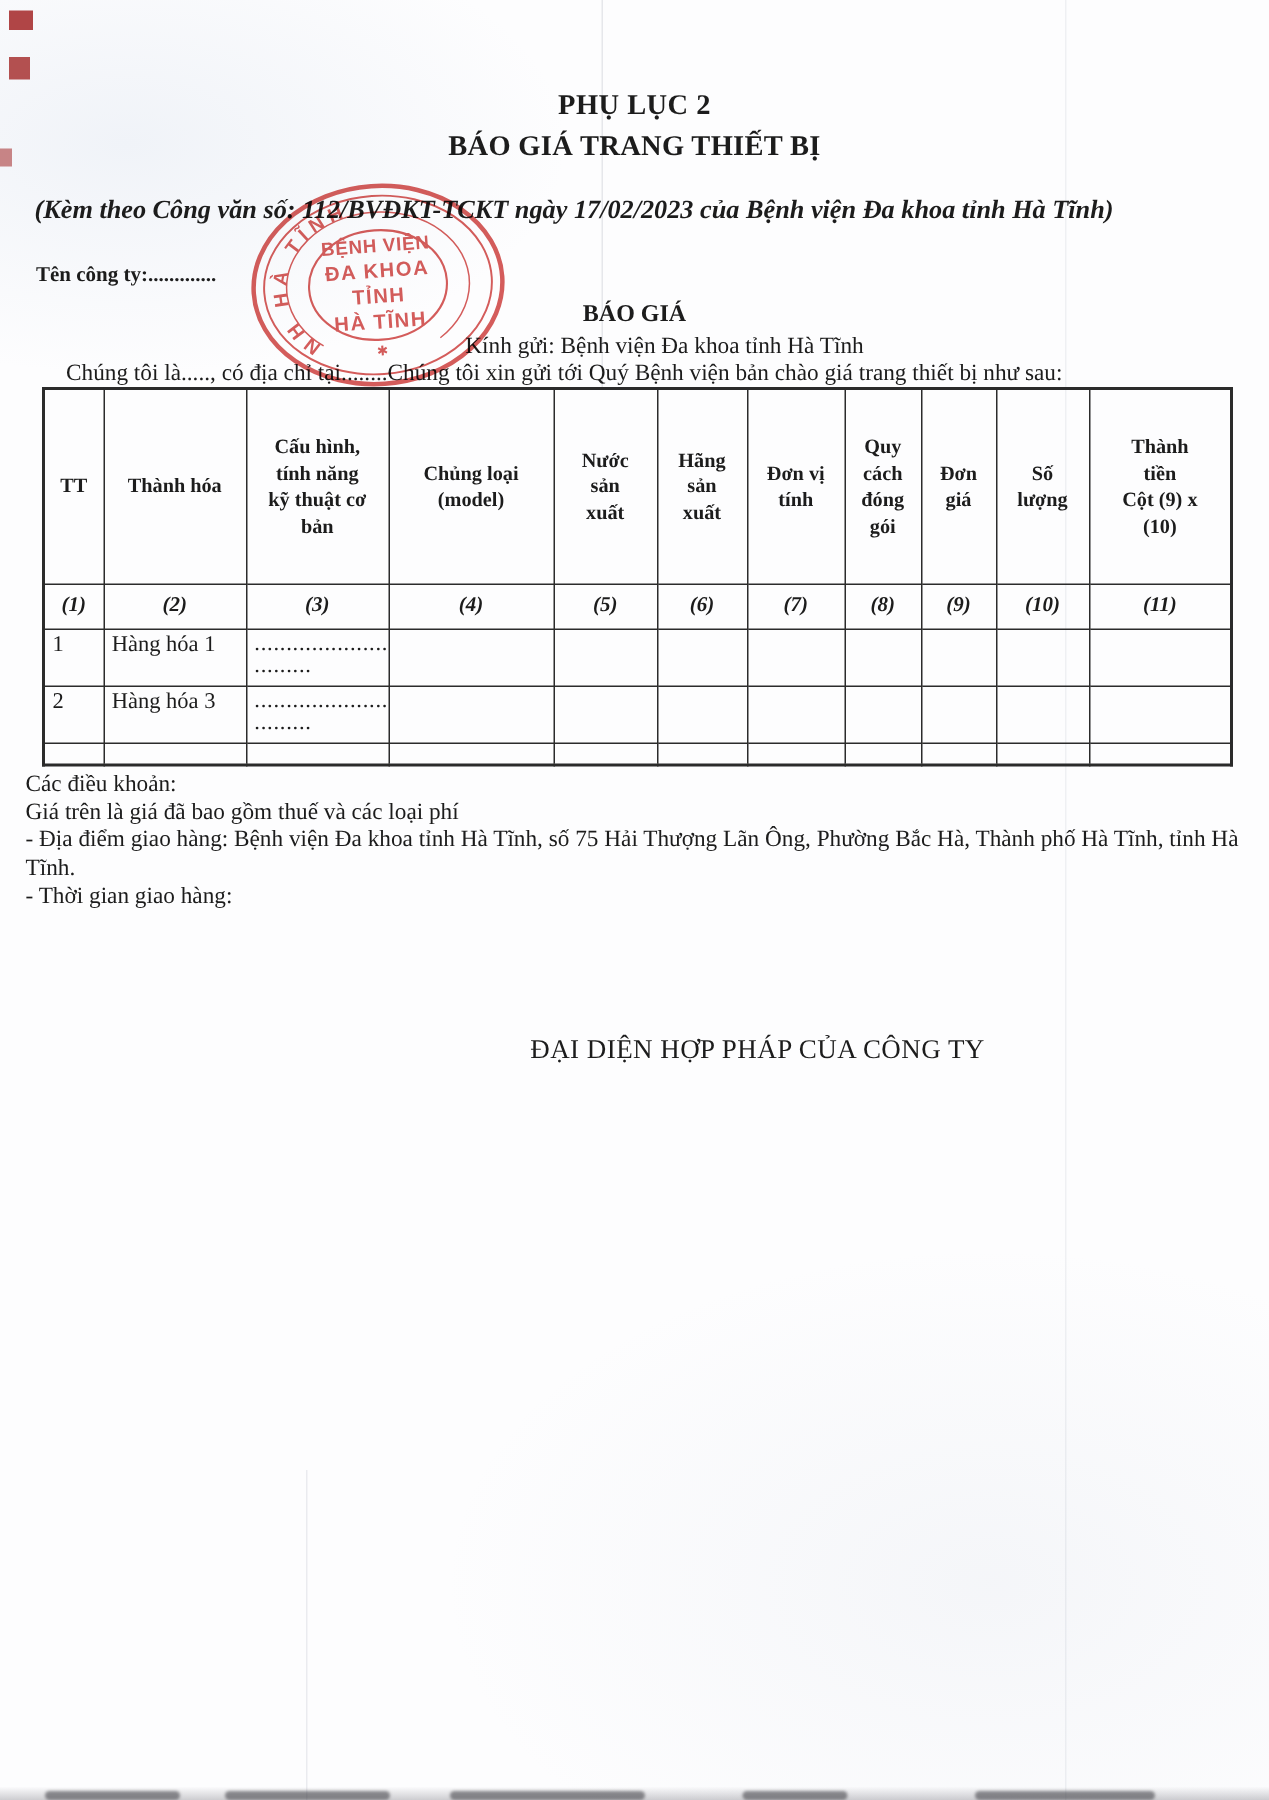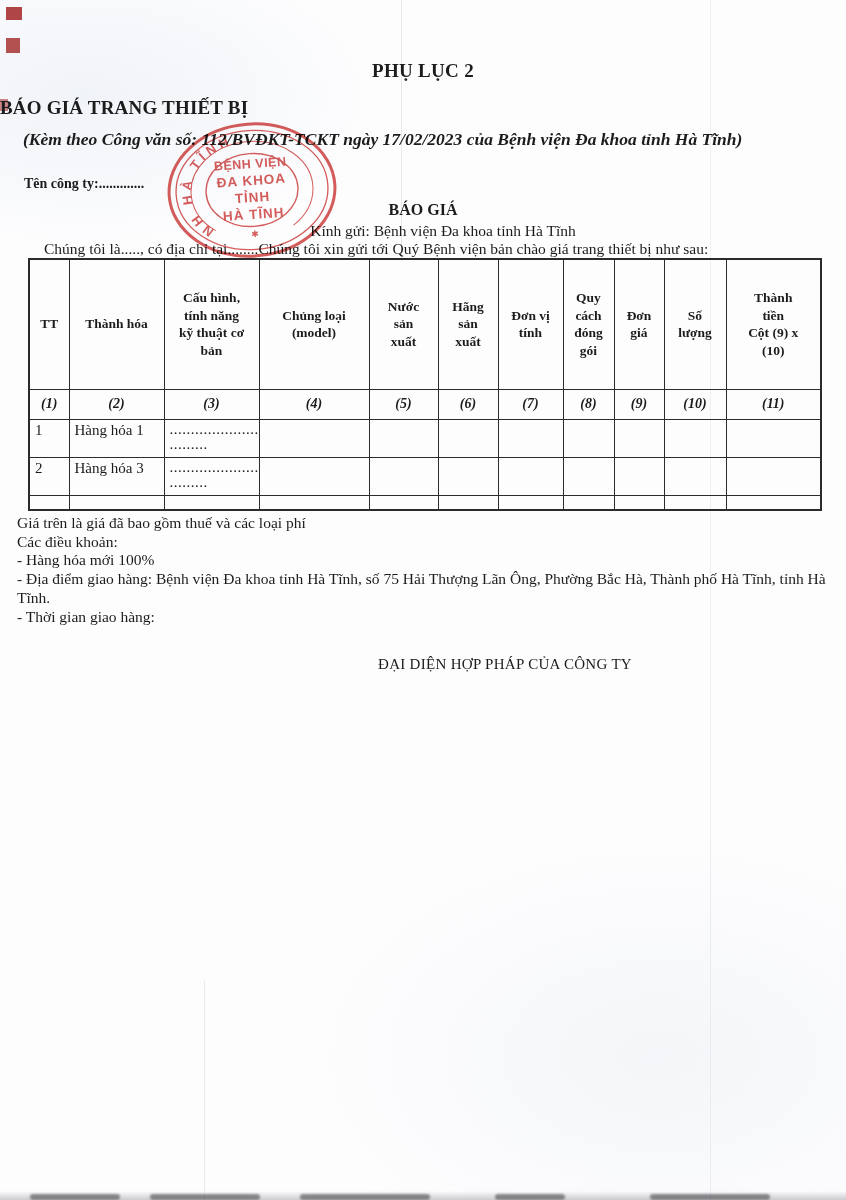--- a/index.html
+++ b/index.html
@@ -25,21 +25,21 @@
   .mark{position:absolute;background:#a32626;}
   .mark.m1{left:6px;top:7px;width:16px;height:13px;opacity:.85;}
   .mark.m2{left:6px;top:38px;width:14px;height:15px;opacity:.8;}
   .mark.m3{left:0;top:99px;width:8px;height:12px;opacity:.55;}
   .bottom-band{position:absolute;left:0;right:0;bottom:0;height:9px;
     background:linear-gradient(to bottom, rgba(130,130,138,0), rgba(115,115,124,.35));}
   .blob{position:absolute;bottom:0;height:6px;border-radius:3px;background:rgba(58,58,64,.55);filter:blur(1px);}
 
   
   .t1{position:absolute;top:60px;left:0;width:100%;text-align:center;font-weight:bold;font-size:19px;letter-spacing:.3px;}
-  .t2{position:absolute;top:97px;left:0;width:100%;font-weight:bold;font-size:19px;letter-spacing:.2px;}
+  .t2{position:absolute;top:87px;left:0;width:100%;text-align:center;font-weight:bold;font-size:19px;letter-spacing:.2px;}
   .subtitle{position:absolute;top:127px;left:23px;width:800px;text-align:left;
     font-weight:bold;font-style:italic;font-size:17.5px;line-height:25px;}
   .company{position:absolute;top:176px;left:24px;font-weight:bold;font-size:14px;}
   .quote-h{position:absolute;top:201px;left:0;width:100%;text-align:center;font-weight:bold;font-size:16px;}
   .salutation{position:absolute;top:222px;left:0;width:100%;text-align:center;font-size:15.5px;margin-left:20px;}
   .intro{position:absolute;top:240px;left:20px;width:804px;font-size:15.5px;text-indent:24px;}
 
   
   .stamp{position:absolute;left:166px;top:120px;width:172px;height:140px;
     opacity:.86;mix-blend-mode:multiply;overflow:visible;}
@@ -61,22 +61,22 @@
   tr.numrow{height:30px;}
   tr.numrow td{font-style:italic;font-weight:bold;font-size:14px;text-align:center;vertical-align:middle;}
   tr.body-row td{font-size:15px;vertical-align:top;padding:2px 5px;white-space:pre-line;}
   tr.r1,tr.r2{height:38px;}
   tr.r3{height:15px;}
   td.tt{padding-left:9px;}
   td.dots{font-size:12.5px;letter-spacing:.5px;line-height:15px;padding-top:5px;}
 
   
   .notes{position:absolute;top:514px;left:17px;width:818px;font-size:15.5px;line-height:18.7px;}
-  .sig{position:absolute;top:656px;left:505px;transform:translateX(-50%);
-    font-size:15px;white-space:nowrap;letter-spacing:.3px;}
+  .sig{position:absolute;top:689px;left:505px;transform:translateX(-50%);
+    font-size:18px;white-space:nowrap;letter-spacing:.3px;}
 </style>
 </head>
 <body>
 
 <div class="page">
 
   <div class="fold a"></div>
   <div class="fold b"></div>
   <div class="fold c"></div>
   <div class="mark m1"></div>
@@ -202,23 +202,22 @@
       <td></td>
       <td></td>
       <td></td>
       <td></td>
       <td></td>
     </tr>
   </tbody>
     </table>
 
   <div class="notes">
+    <div>Các điều khoản:</div>
     <div>Giá trên là giá đã bao gồm thuế và các loại phí</div>
-    <div>Các điều khoản:</div>
-    <div>- Hàng hóa mới 100%</div>
     <div>- Địa điểm giao hàng: Bệnh viện Đa khoa tỉnh Hà Tĩnh, số 75 Hải Thượng Lãn Ông, Phường Bắc Hà, Thành phố Hà Tĩnh, tỉnh Hà Tĩnh.</div>
     <div>- Thời gian giao hàng:</div>
   </div>
 
   <div class="sig">ĐẠI DIỆN HỢP PHÁP CỦA CÔNG TY</div>
 
   <div class="bottom-band">
     <div class="blob" style="left:30px;width:90px;"></div>
     <div class="blob" style="left:150px;width:110px;"></div>
     <div class="blob" style="left:300px;width:130px;"></div>

